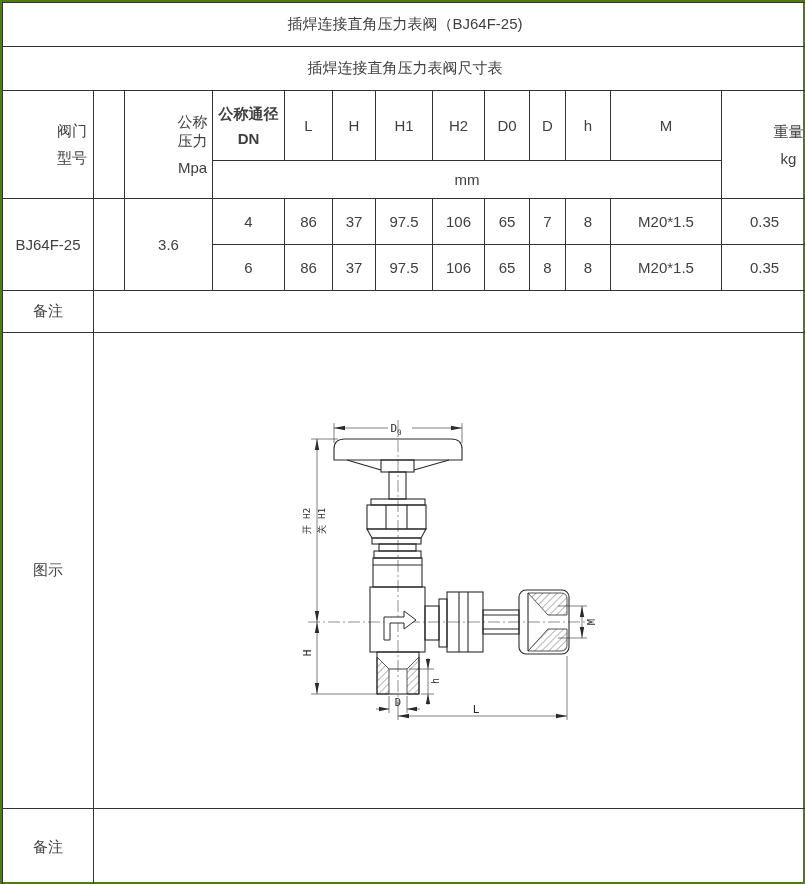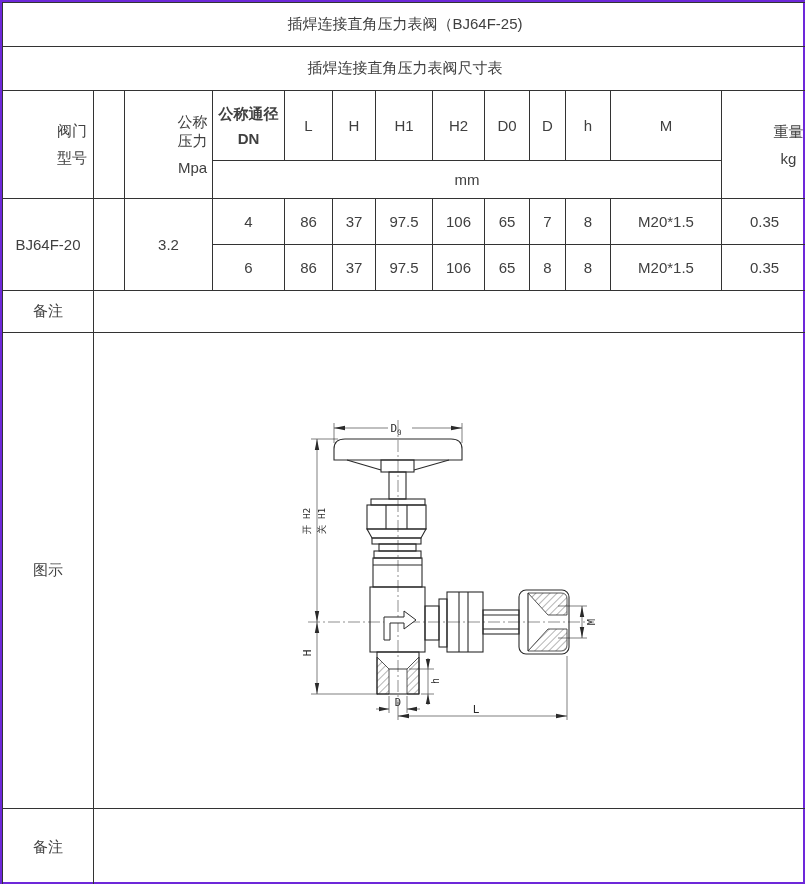--- a/index.html
+++ b/index.html
@@ -1,17 +1,17 @@
 <!DOCTYPE html>
 <html><head>
 <meta charset="utf-8">
 <style>
   html,body{margin:0;padding:0;background:#fff;}
   body{width:805px;height:884px;font-family:"Liberation Sans","DejaVu Sans",sans-serif;color:#404040;}
-  .frame{width:805px;height:884px;box-sizing:border-box;border:2px solid #6d28d9;}
+  .frame{width:805px;height:884px;box-sizing:border-box;border:2px solid #4d7c0f;}
   table.spec{width:100%;height:100%;border-collapse:collapse;table-layout:fixed;}
   table.spec td{border:1px solid #333;text-align:center;vertical-align:middle;
     font-size:15px;padding:0;overflow:hidden;color:#404040;}
   td.title-cell{text-align:left;padding-left:3px;}
   .vstack{display:flex;flex-direction:column;align-items:center;justify-content:center;}
   .gap-wide{gap:8px;padding-left:48px;}
   .gap-narrow{gap:6px;font-weight:bold;}
   td.diagram-cell{position:relative;}
   .diagram-svg{position:absolute;left:191px;top:74px;}
   svg text{font-family:"DejaVu Sans Mono","Liberation Mono",monospace;fill:#2a2a2a;}
@@ -80,23 +80,23 @@
         <span>kg</span>
       </div>
     </td>
   </tr>
 
   <tr style="height:38px">
     <td colspan="9">mm</td>
   </tr>
 
   <tr style="height:46px">
-    <td rowspan="2">BJ64F-20</td>
+    <td rowspan="2">BJ64F-25</td>
     <td rowspan="2"></td>
-    <td rowspan="2">3.2</td>
+    <td rowspan="2">3.6</td>
     <td>4</td>
     <td>86</td>
     <td>37</td>
     <td>97.5</td>
     <td>106</td>
     <td>65</td>
     <td>7</td>
     <td>8</td>
     <td>M20*1.5</td>
     <td>0.35</td>

